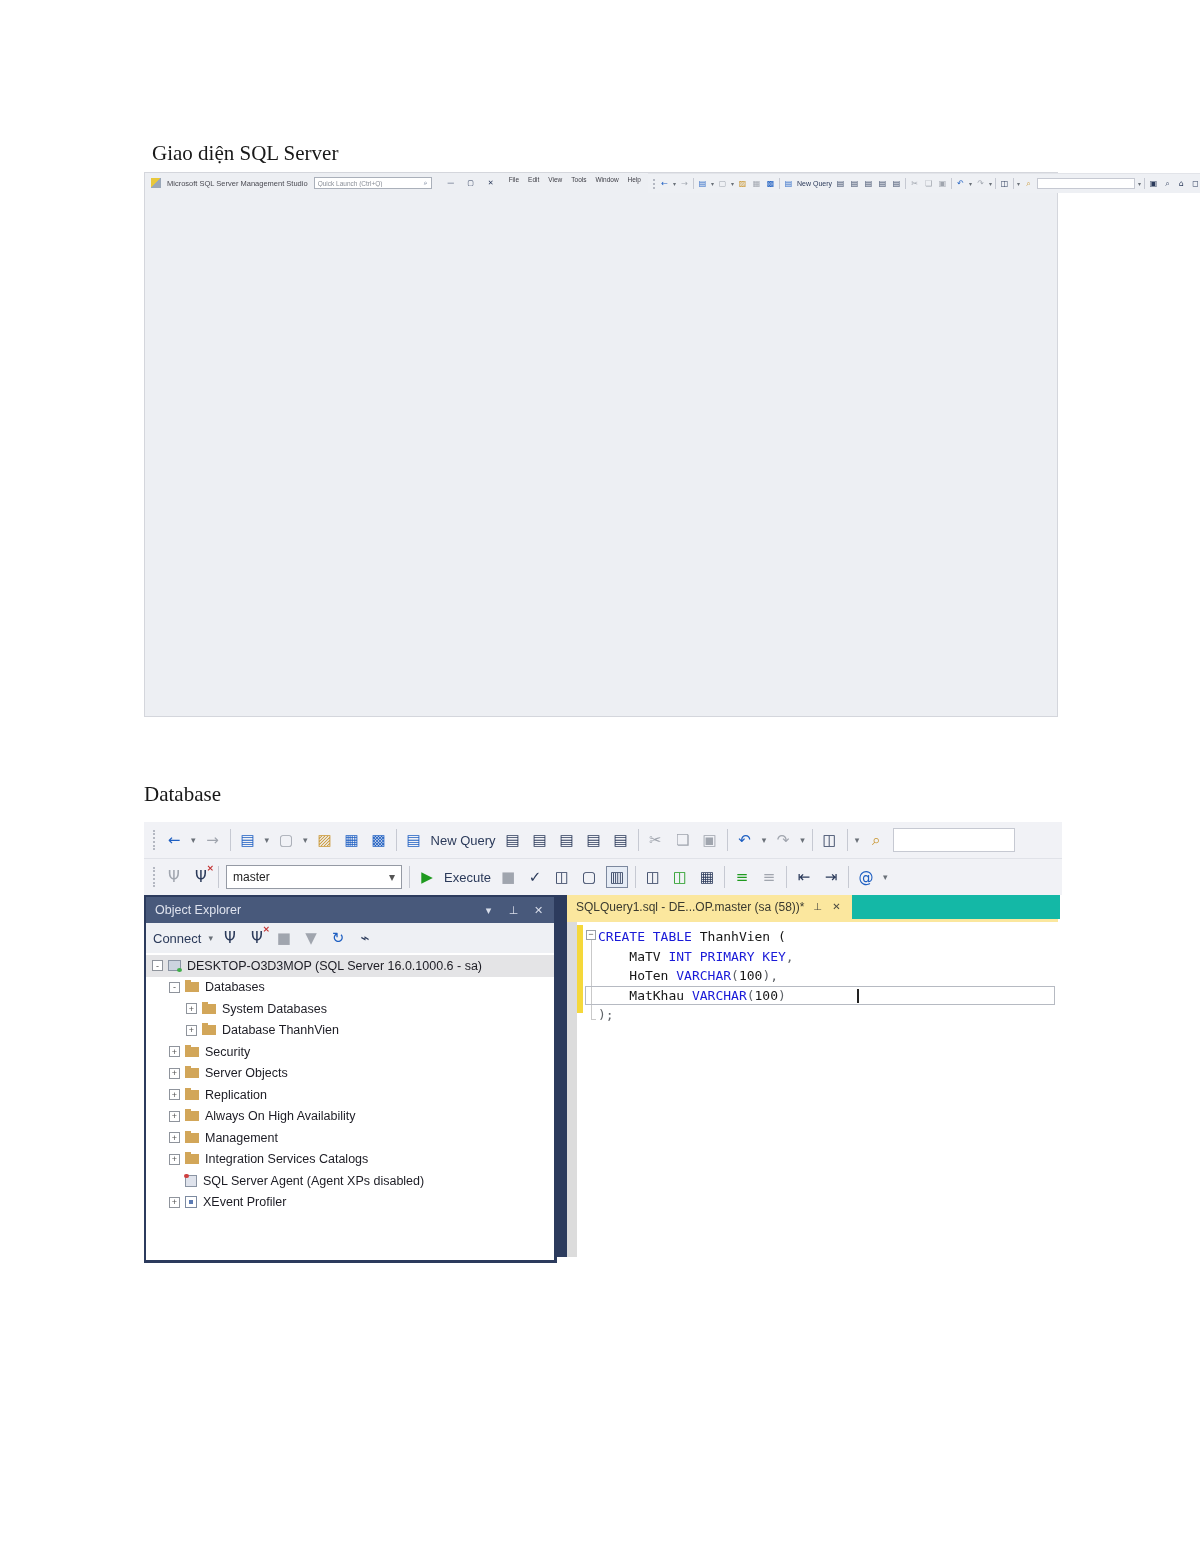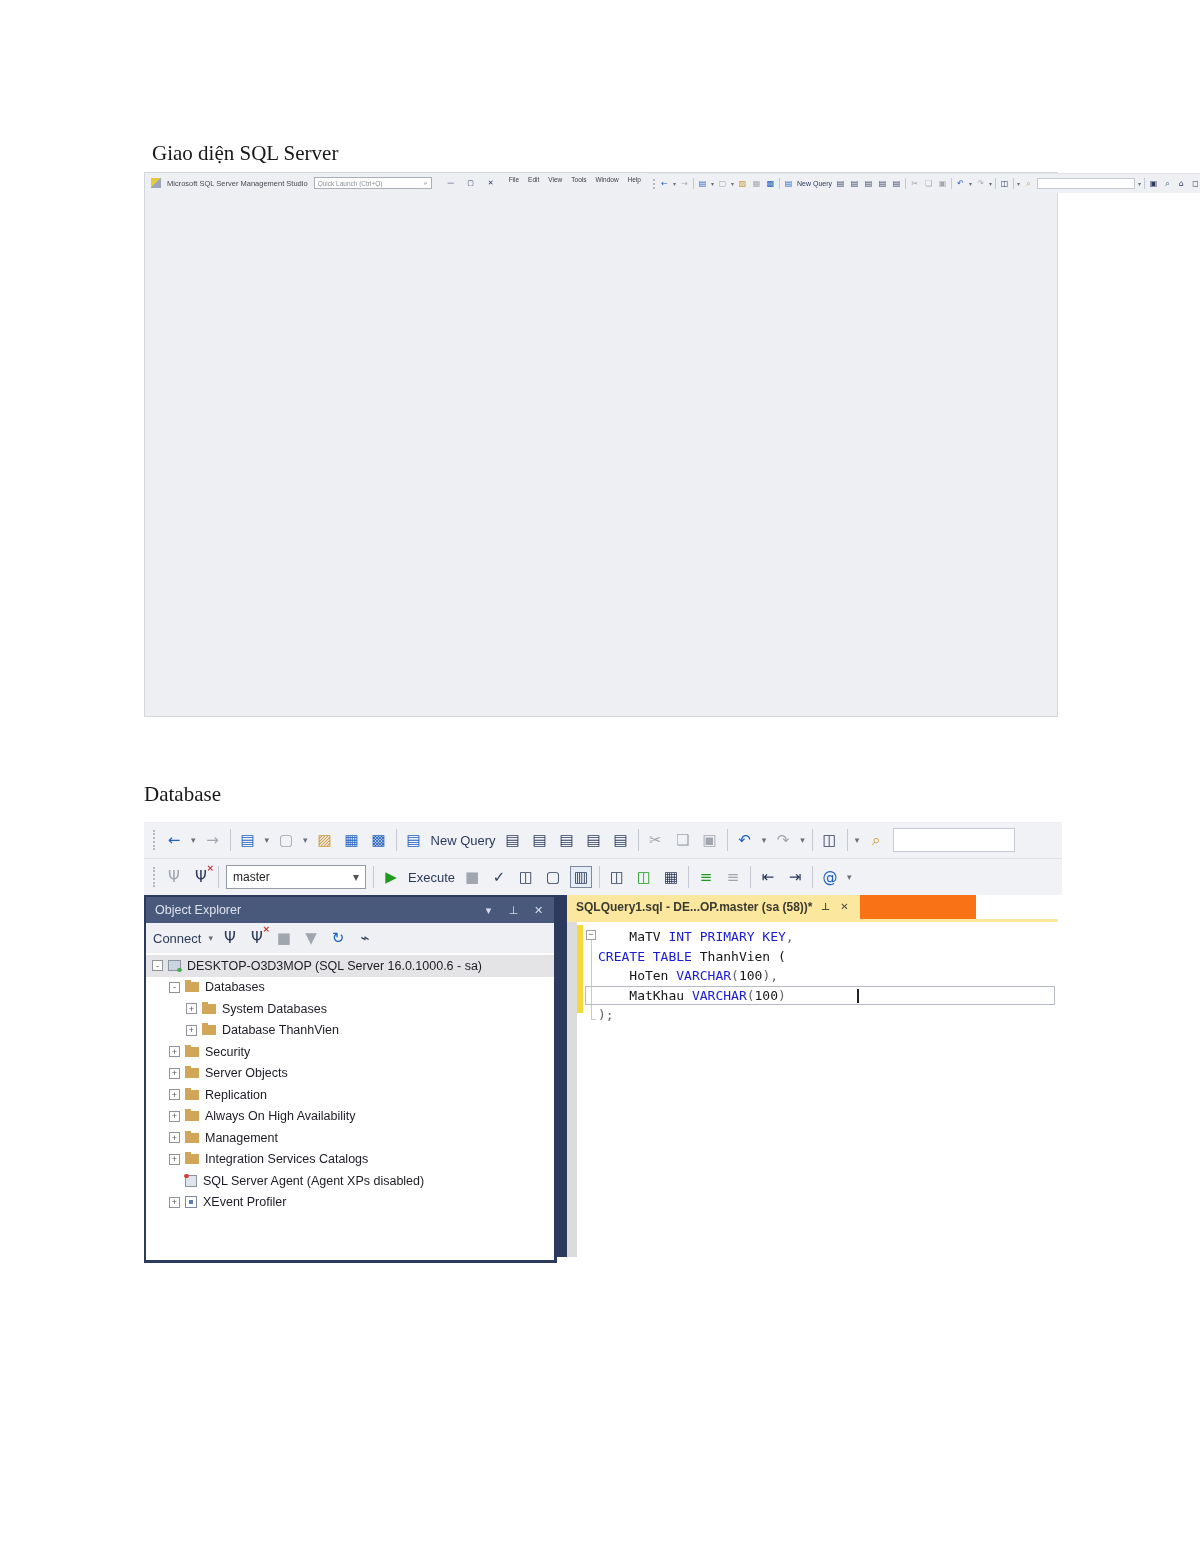--- a/index.html
+++ b/index.html
@@ -119,21 +119,21 @@
   .s2-oe{width:413px;flex:none;background:#2c3b5d;padding:2px 3px 3px 2px;box-sizing:border-box;
          display:flex;flex-direction:column;}
   .s2-oe-h{height:26px;background:#48597b;display:flex;align-items:center;padding:0 9px;flex:none;}
   .s2-oe-h .t{flex:1;font-size:12.5px;color:#dfe3ee;}
   .s2-oe-h .tb{gap:12px;}
   .s2-oe-h .ic{font-size:11px;width:13px;height:13px;}
   .s2-oe-tb{height:30px;background:#eef0f4;flex:none;}
   .s2-oe .tree{flex:1;padding-top:2px;}
   .s2-split{width:10px;flex:none;background:#2c3b5d;height:362px;}
   .s2-ed{flex:1;position:relative;background:#fff;}
-  .ed-tabs{height:24px;width:409px;background:#f97316;display:flex;font-weight:bold;}
+  .ed-tabs{height:24px;width:493px;background:#14b8a6;display:flex;}
   .ed-tab{background:#fbe79e;display:flex;align-items:center;gap:7px;padding:0 9px;}
   .ed-tab .t{font-size:12px;color:#3a3a30;white-space:nowrap;}
   .ed-tab .ic{font-size:10px;width:12px;height:12px;color:#4a4a40;}
   .ed-underline{height:3px;width:491px;background:#fbe79e;}
   .ed-body{position:relative;width:491px;height:335px;background:#fff;}
   .ed-margin{position:absolute;left:0;top:0;width:10px;height:100%;background:#dcdcdc;}
   .ed-changebar{position:absolute;left:10px;top:3px;width:6px;height:88px;background:#f5d83a;}
   .ed-fold{position:absolute;left:19px;top:8px;width:10px;height:10px;border:1px solid #9aa0a8;
            box-sizing:border-box;font-size:9px;line-height:7px;text-align:center;color:#555;
            background:#fff;z-index:2;}
@@ -368,21 +368,21 @@
       <span class="sep"></span>
       <span class="dd">▾</span>
       <span class="ic c-gld">⌕</span>
       <span class="field" style="width: 122px;"></span>
     </div>
   <div class="s2-tb2 tb md">
       <span class="grip"></span>
       <span class="ic c-dim">Ψ</span>
       <span class="ic c-dk">Ψ<span class="badge">×</span></span>
       <span class="sep"></span>
-      <span class="combo" style="width: 140px;">
+      <span class="combo" style="width: 176px;">
         <span class="combo-t">master</span>
         <span class="combo-a">▾</span>
       </span>
       <span class="sep"></span>
       <span class="ic c-grn">▶</span>
       <span class="lbl c-dk">Execute</span>
       <span class="ic c-dim">■</span>
       <span class="ic c-dk">✓</span>
       <span class="ic c-dk">◫</span>
       <span class="ic c-dk">▢</span>
@@ -495,22 +495,22 @@
             </span>
         </div>
       </div>
       <div class="ed-underline"></div>
       <div class="ed-body">
         <div class="ed-margin"></div>
         <div class="ed-changebar"></div>
         <div class="ed-fold">−</div>
         <div class="ed-outline"></div>
         <div class="code">
+            <div class="cline"><span class="c-kw">CREATE TABLE</span><span class="c-id"> ThanhVien (</span></div>
             <div class="cline"><span class="c-id">    MaTV </span><span class="c-kw">INT PRIMARY KEY</span><span class="c-gr">,</span></div>
-            <div class="cline"><span class="c-kw">CREATE TABLE</span><span class="c-id"> ThanhVien (</span></div>
             <div class="cline"><span class="c-id">    HoTen </span><span class="c-kw">VARCHAR</span><span class="c-gr">(</span><span class="c-id">100</span><span class="c-gr">),</span></div>
             <div class="cline cur"><span class="c-id">    MatKhau </span><span class="c-kw">VARCHAR</span><span class="c-gr">(</span><span class="c-id">100</span><span class="c-gr">)</span><span class="caret"></span></div>
             <div class="cline"><span class="c-gr">);</span></div>
           </div>
       </div>
     </div>
   </div>
 </div>
 
 </body></html>

